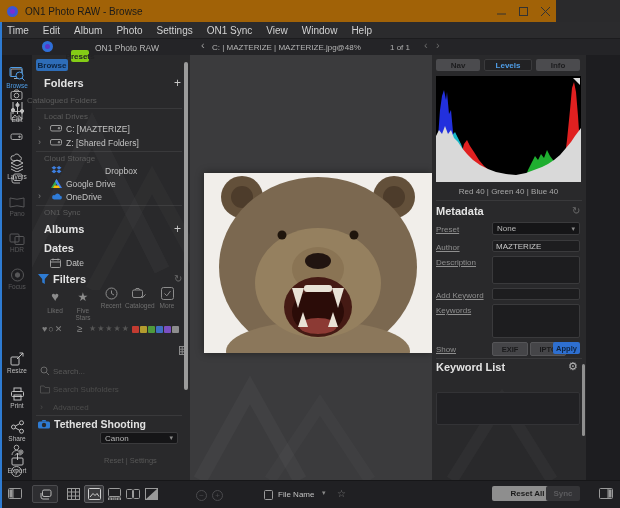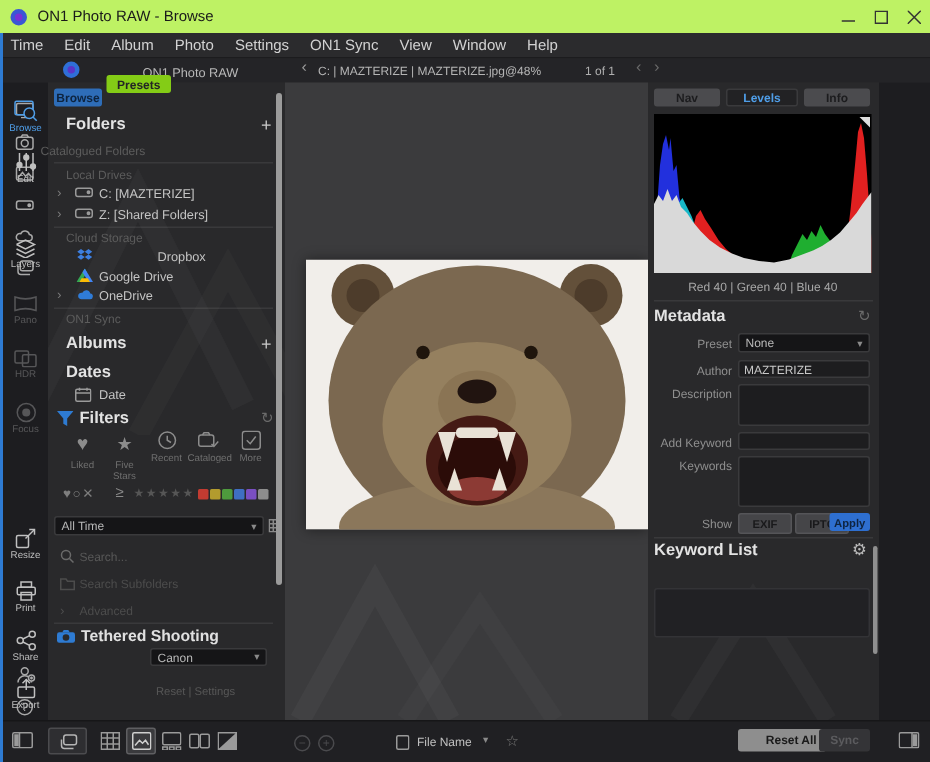--- a/index.html
+++ b/index.html
@@ -1,21 +1,21 @@
 <!DOCTYPE html>
 <html><head>
 <meta charset="utf-8">
 <style>
   html,body{margin:0;padding:0;background:#0d0d0d;}
   .app{position:relative;width:620px;height:508px;overflow:hidden;background:#2a2a2c;
        font-family:"Liberation Sans",sans-serif;color:#c8c8c8;}
   .abs{position:absolute;}
   svg{display:block;}
   
-  .titlebar{left:0;top:0;width:620px;height:22px;background:#bef264;color:#1a1a1a;
+  .titlebar{left:0;top:0;width:556px;height:22px;background:#a16207;color:#1a1a1a;
             display:flex;align-items:center;font-size:10px;justify-content:flex-end;}
   .appicon{width:11px;height:11px;border-radius:50%;border:3px solid #3a56d4;box-sizing:border-box;
            background:#7a2fd4;margin:0 7px 0 7px;}
   .captions{margin-left:auto;display:flex;}
   .cap{width:22px;height:22px;display:flex;align-items:center;justify-content:center;}
   
   .menubar{left:0;top:22px;width:620px;height:17px;background:#2b2b2d;display:flex;align-items:center;
            font-size:10px;color:#d2d2d2;border-bottom:1px solid #1c1c1e;box-sizing:border-box;}
   .menubar span{padding:0 7px;}
   
@@ -45,21 +45,21 @@
   .filterbtn .flbl{font-size:6.5px;color:#6f6f6f;display:block;margin-top:2px;}
   .select{background:#151517;border:1px solid #3a3a3c;border-radius:2px;color:#b8b8b8;font-size:8px;
           display:flex;align-items:center;padding:0 4px;box-sizing:border-box;}
   .select .dd{margin-left:auto;color:#8a8a8a;font-size:7px;}
   .chip{width:7px;height:7px;border-radius:1px;}
   .firebtn{width:40px;height:40px;border-radius:50%;background:#3e3e41;border:1px solid #4c4c4f;
            color:#6f6f72;font-size:9px;display:flex;align-items:center;justify-content:center;box-sizing:border-box;}
   .scrollthumb{background:#9b9b9b;border-radius:2px;}
   
   .rtab{font-size:8px;font-weight:bold;border-radius:2px;display:flex;align-items:center;justify-content:center;}
-  .fieldlbl{font-size:8px;color:#8f8f8f;text-align:right;}
+  .fieldlbl{font-size:8px;color:#8f8f8f;text-decoration:underline;}
   .field{background:#1d1d1f;border:1px solid #3a3a3c;border-radius:2px;color:#c8c8c8;font-size:8px;
          padding:0 3px;box-sizing:border-box;font-family:"Liberation Sans",sans-serif;}
   input.field::placeholder{color:#626262;}
   .smbtn{background:#454548;border:1px solid #555558;border-radius:2px;color:#19191b;font-size:7.5px;
          font-weight:bold;display:flex;align-items:center;justify-content:center;}
   .applybtn{background:#2e6fd0;border-radius:2px;color:#0e2440;font-size:7.5px;font-weight:bold;
             display:flex;align-items:center;justify-content:center;}
   .rgbtext{font-size:8px;color:#a8a8a8;}
   
   .railitem{position:absolute;left:0;width:34px;text-align:center;}
@@ -173,21 +173,21 @@
   <div class="abs" style="left:11px;top:466px;width:11px;height:11px;border:1px solid #a9a9a9;border-radius:50%;
         font-size:8px;color:#a9a9a9;display:flex;align-items:center;justify-content:center;box-sizing:border-box;">?</div>
 
   <div class="abs leftpanel"></div>
   <svg class="abs wm" style="left:32px;top:70px;" width="158" height="220">
     <path d="M-10,200 L60,60 L130,200" stroke="rgba(255,255,255,0.03)" stroke-width="16" fill="none"></path>
     <path d="M60,220 L120,110 L180,220" stroke="rgba(255,255,255,0.025)" stroke-width="14" fill="none"></path>
   </svg>
 
   <div class="abs tabbtn" style="left:36px;top:59px;width:32px;height:12px;background:#2e6db8;color:#0d2440;">Browse</div>
-  <div class="abs tabbtn" style="left:71px;top:50px;width:43px;height:12px;background:#84cc16;color:#232325;">Presets</div>
+  <div class="abs tabbtn" style="left:71px;top:50px;width:18px;height:12px;background:#84cc16;color:#232325;">Presets</div>
 
   <div class="abs sechead" style="left:44px;top:77px;">Folders</div>
   <div class="abs plusbtn" style="left:174px;top:78px;">+</div>
   <div class="abs dimlbl" style="left:27px;top:96px;">Catalogued Folders</div>
   <div class="abs divider" style="left:36px;top:108px;width:146px;"></div>
 
   <div class="abs dimlbl" style="left:44px;top:112px;">Local Drives</div>
   <div class="abs expander" style="left:38px;top:124px;">›</div>
   <div class="abs" style="left:50px;top:124px;">
     <svg width="12" height="9" fill="none" stroke="#9a9a9a">
@@ -292,24 +292,20 @@
   <div class="abs" style="left:89px;top:324px;font-size:8px;color:#565656;letter-spacing:1px;">
     <span>★</span><span>★</span><span>★</span><span>★</span><span>★</span>
   </div>
   <div class="abs chip" style="left: 132px; top: 326px; background: rgb(194, 59, 49);"></div>
   <div class="abs chip" style="left: 140px; top: 326px; background: rgb(179, 155, 46);"></div>
   <div class="abs chip" style="left: 148px; top: 326px; background: rgb(78, 154, 61);"></div>
   <div class="abs chip" style="left: 156px; top: 326px; background: rgb(63, 111, 194);"></div>
   <div class="abs chip" style="left: 164px; top: 326px; background: rgb(122, 79, 194);"></div>
   <div class="abs chip" style="left: 172px; top: 326px; background: rgb(141, 141, 141);"></div>
 
-  <div class="abs select" style="left:36px;top:344px;width:140px;height:13px;">
-    <span>All Time</span>
-    <span class="dd">▾</span>
-  </div>
   <div class="abs" style="left:179px;top:346px;">
     <svg width="9" height="9" fill="none" stroke="#8a8a8a">
         <rect x="0.5" y="0.5" width="8" height="8"></rect>
         <line x1="3.2" y1="0.5" x2="3.2" y2="8.5"></line>
         <line x1="5.8" y1="0.5" x2="5.8" y2="8.5"></line>
         <line x1="0.5" y1="3.2" x2="8.5" y2="3.2"></line>
         <line x1="0.5" y1="5.8" x2="8.5" y2="5.8"></line>
       </svg>
     </div>
 

